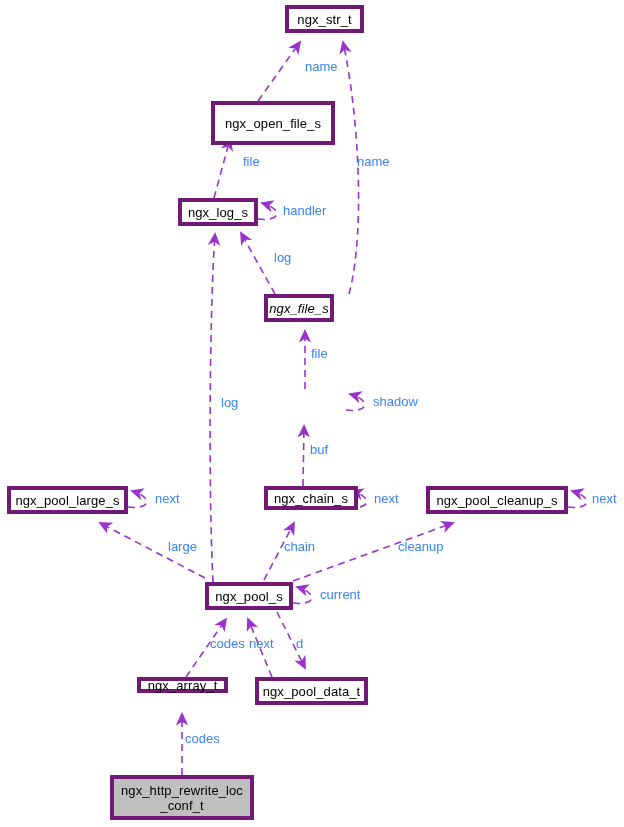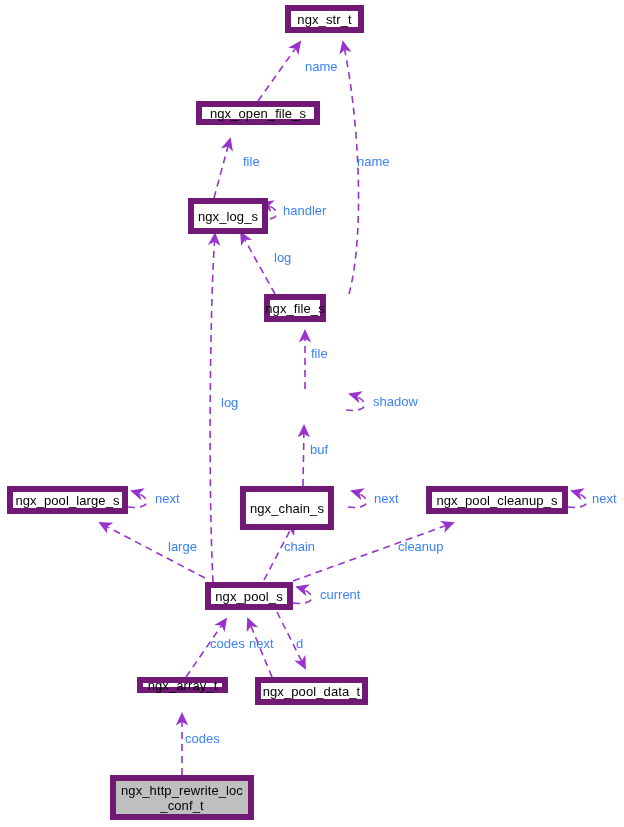--- a/index.html
+++ b/index.html
@@ -18,21 +18,21 @@
   svg#edges {
     position: absolute;
     left: 0;
     top: 0;
     width: 624px;
     height: 827px;
   }
   .node {
     position: absolute;
     box-sizing: border-box;
-    border: 6px solid #701a75;
+    border: 4px solid #701a75;
     background: #ffffff;
     color: #000000;
     font-size: 13px;
     line-height: 15px;
     display: flex;
     align-items: center;
     justify-content: center;
     text-align: center;
     white-space: pre-line;
     z-index: 3;
@@ -96,30 +96,30 @@
       <path d="M 346,410 C 369,413 371,400 350,394"></path>
       <path d="M 128,507 C 151,510 153,497 132,491"></path>
       <path d="M 348,507 C 371,510 373,497 352,491"></path>
       <path d="M 568,507 C 591,510 593,497 572,491"></path>
       <path d="M 293,603 C 316,606 318,593 297,587"></path>
     </g>
   </svg>
 
   <div class="node" style="left:285px;top:5px;width:79px;height:28px;">ngx_str_t</div>
 
-  <div class="node" style="left:196px;top:101px;width:124px;height:24px;text-align:center;">ngx_open_file_s</div>
+  <div class="node" style="left:211px;top:101px;width:124px;height:44px;text-align:center;">ngx_open_file_s</div>
 
-  <div class="node" style="left:188px;top:198px;width:80px;height:36px;">ngx_log_s</div>
+  <div class="node" style="left:178px;top:198px;width:80px;height:28px;">ngx_log_s</div>
 
-  <div class="node" style="left:264px;top:294px;width:62px;height:28px;">ngx_file_s</div>
+  <div class="node" style="left:264px;top:294px;width:70px;height:28px;font-style:italic;">ngx_file_s</div>
 
 
   <div class="node" style="left:7px;top:486px;width:121px;height:28px;">ngx_pool_large_s</div>
 
-  <div class="node" style="left:240px;top:486px;width:94px;height:44px;">ngx_chain_s</div>
+  <div class="node" style="left:264px;top:486px;width:94px;height:24px;">ngx_chain_s</div>
 
   <div class="node" style="left:426px;top:486px;width:142px;height:28px;">ngx_pool_cleanup_s</div>
 
   <div class="node" style="left:205px;top:582px;width:88px;height:28px;text-align:center;">ngx_pool_s</div>
 
   <div class="node" style="left:137px;top:677px;width:91px;height:16px;">ngx_array_t</div>
 
   <div class="node" style="left:255px;top:677px;width:113px;height:28px;">ngx_pool_data_t</div>
 
   <div class="node highlight" style="left:110px;top:775px;width:144px;height:45px;">ngx_http_rewrite_loc

